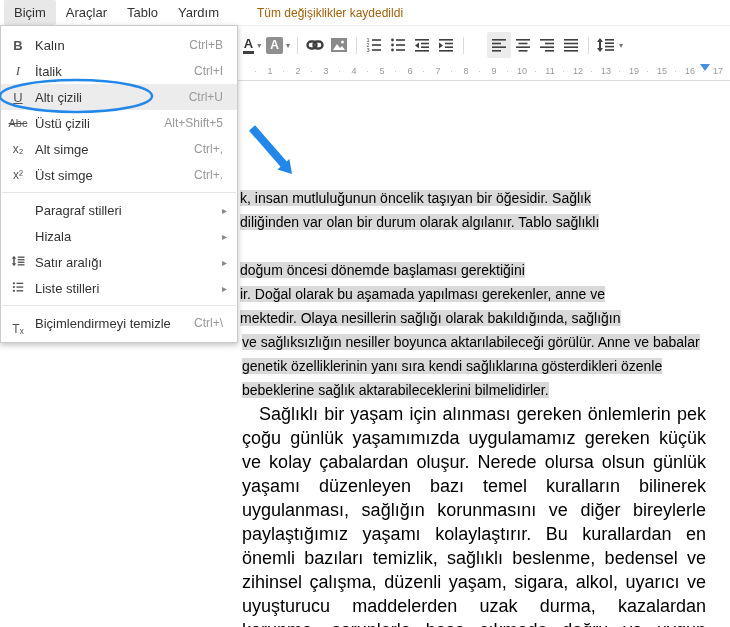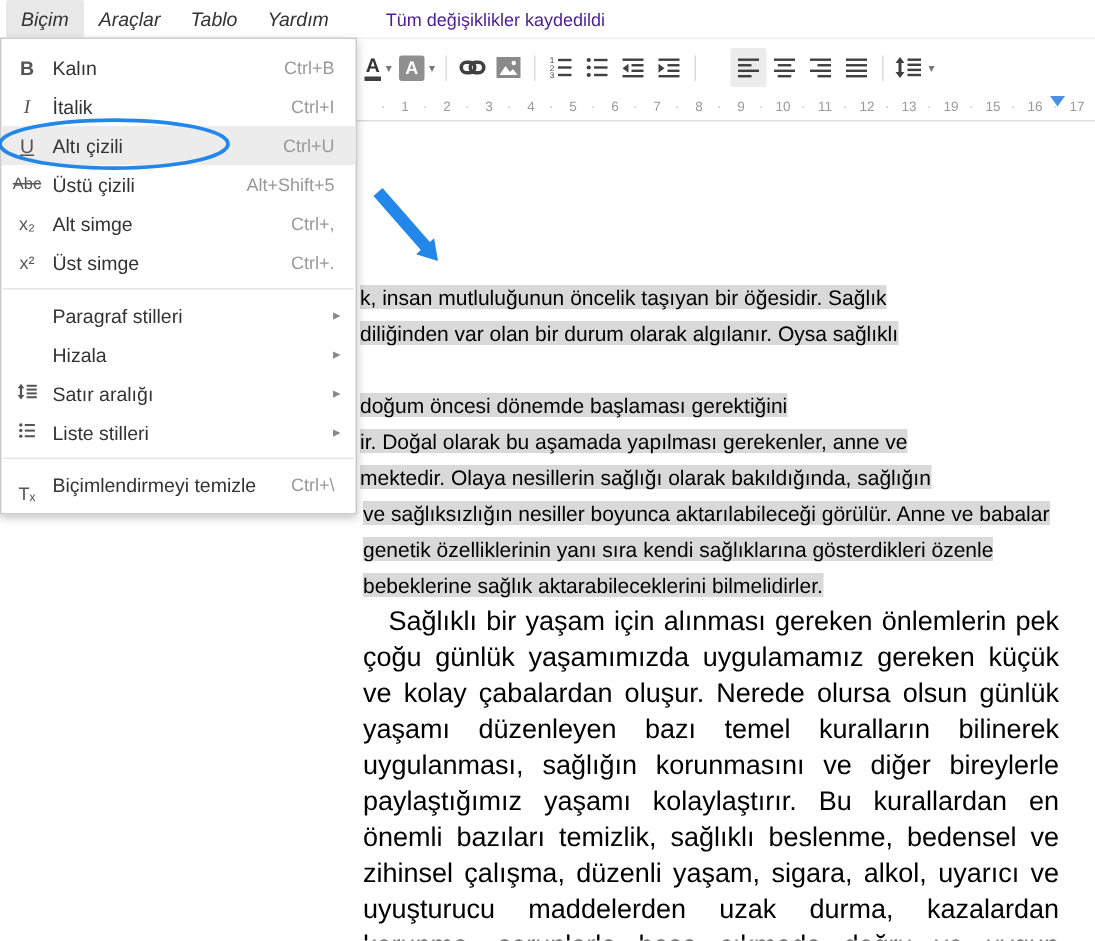--- a/index.html
+++ b/index.html
@@ -4,23 +4,23 @@
 <style>
   * { margin:0; padding:0; box-sizing:border-box; }
   html,body { width:730px; height:627px; overflow:hidden; background:#fff;
               font-family:"Liberation Sans","DejaVu Sans",sans-serif; }
   .screen { position:relative; width:730px; height:627px; background:#fff; }
 
   
   .menubar { position:absolute; top:0; left:0; right:0; height:26px; z-index:3;
              background:#fff; display:flex; align-items:center; padding-left:4px;
              border-bottom:1px solid #f0f0f0; }
-  .menu-item { font-size:13px; color:#333; padding:5px 10px; border-radius:2px; cursor:default;font-style:italic; }
+  .menu-item { font-size:13px; color:#333; padding:5px 10px; border-radius:2px; cursor:default; }
   .menu-item.active { background:#e8e8e8; }
-  .menubar-status { font-size:12px; color:#4c1d95; margin-left:28px; }
+  .menubar-status { font-size:12px; color:#a16207; margin-left:28px; }
 
   
   .toolbar { position:absolute; top:28px; left:240px; right:0; height:34px; z-index:2;
              display:flex; align-items:center; background:#fff; }
   .tb-btn { height:26px; min-width:24px; padding:0 2px; display:flex; align-items:center;
             justify-content:center; border-radius:2px; }
   .tb-btn.pressed { background:#ececec; }
   .tb-sep { width:1px; height:17px; background:#dadada; margin:0 5px; }
   .tb-spacer { width:18px; }
   .dd-caret { font-size:8px; color:#777; margin-left:3px; }
@@ -67,21 +67,21 @@
   
   .annot { position:absolute; z-index:10; pointer-events:none; }
 </style>
 </head>
 <body>
 
 <div class="screen">
 
   <div class="doc">
     <div class="sel-line" style="left:240px; top:186px;"><span class="hl">k, insan mutluluğunun öncelik taşıyan bir öğesidir. Sağlık</span></div>
-    <div class="sel-line" style="left:240px; top:210px;"><span class="hl">diliğinden var olan bir durum olarak algılanır. Oysa sağlıklı</span></div>
+    <div class="sel-line" style="left:240px; top:210px;"><span class="hl">diliğinden var olan bir durum olarak algılanır. Tablo sağlıklı</span></div>
     <div class="sel-line" style="left:240px; top:258px;"><span class="hl">doğum öncesi dönemde başlaması gerektiğini</span></div>
     <div class="sel-line" style="left:240px; top:282px;"><span class="hl">ir. Doğal olarak bu aşamada yapılması gerekenler, anne ve</span></div>
     <div class="sel-line" style="left:240px; top:306px;text-align:right;"><span class="hl">mektedir. Olaya nesillerin sağlığı olarak bakıldığında, sağlığın</span></div>
     <div class="sel-line" style="left:242px; top:330px;"><span class="hl">ve sağlıksızlığın nesiller boyunca aktarılabileceği görülür. Anne ve babalar</span></div>
     <div class="sel-line" style="left:242px; top:354px;"><span class="hl">genetik özelliklerinin yanı sıra kendi sağlıklarına gösterdikleri özenle</span></div>
     <div class="sel-line" style="left:242px; top:378px;"><span class="hl">bebeklerine sağlık aktarabileceklerini bilmelidirler.</span></div>
     <p class="para2">Sağlıklı bir yaşam için alınması gereken önlemlerin pek çoğu günlük yaşamımızda uygulamamız gereken küçük ve kolay çabalardan oluşur. Nerede olursa olsun günlük yaşamı düzenleyen bazı temel kuralların bilinerek uygulanması, sağlığın korunmasını ve diğer bireylerle paylaştığımız yaşamı kolaylaştırır. Bu kurallardan en önemli bazıları temizlik, sağlıklı beslenme, bedensel ve zihinsel çalışma, düzenli yaşam, sigara, alkol, uyarıcı ve uyuşturucu maddelerden uzak durma, kazalardan korunma, sorunlarla başa çıkmada doğru ve uygun yöntemler kullanmadır.</p>
   </div>
 
   <div class="menubar">

